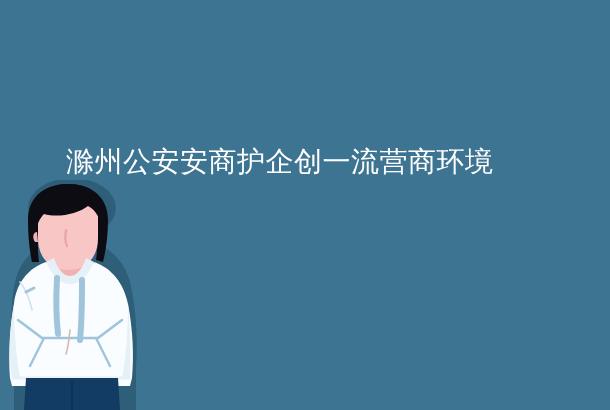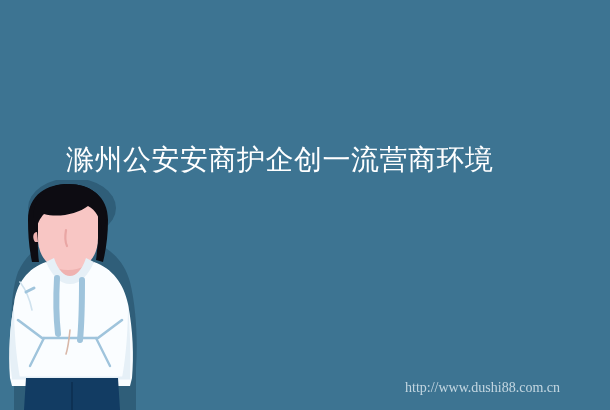--- a/index.html
+++ b/index.html
@@ -26,21 +26,21 @@
     position: absolute;
     left: 66px;
     top: 143px;
     width: 500px;
     color: #ffffff;
     font-size: 28px;
     line-height: 38px;
     letter-spacing: 0.5px;
     white-space: nowrap;
     font-weight: 400;
-    font-family: Liberation Mono, monospace;
+    font-family: Liberation Serif, serif;
   }
 
   
   #watermark {
     position: absolute;
     left: 405px;
     top: 379px;
     color: rgba(232, 241, 246, 0.78);
     font-size: 14px;
     line-height: 18px;
@@ -121,15 +121,14 @@
 
       <path d="M12 198 L 130 198" stroke="#e6f0f7" stroke-width="3" fill="none"></path>
 
       <path d="M26 198 L 118 198 L 120 230 L 24 230 Z" fill="#123c63"></path>
       <path d="M72 202 L 72 230" stroke="#0d3154" stroke-width="2" fill="none"></path>
     </svg>
   </div>
 
   <div id="headline">滁州公安安商护企创一流营商环境</div>
 
-  <div id="watermark">http://www.dushi88.com.cn</div>
 
 </div>
 
 </body></html>

